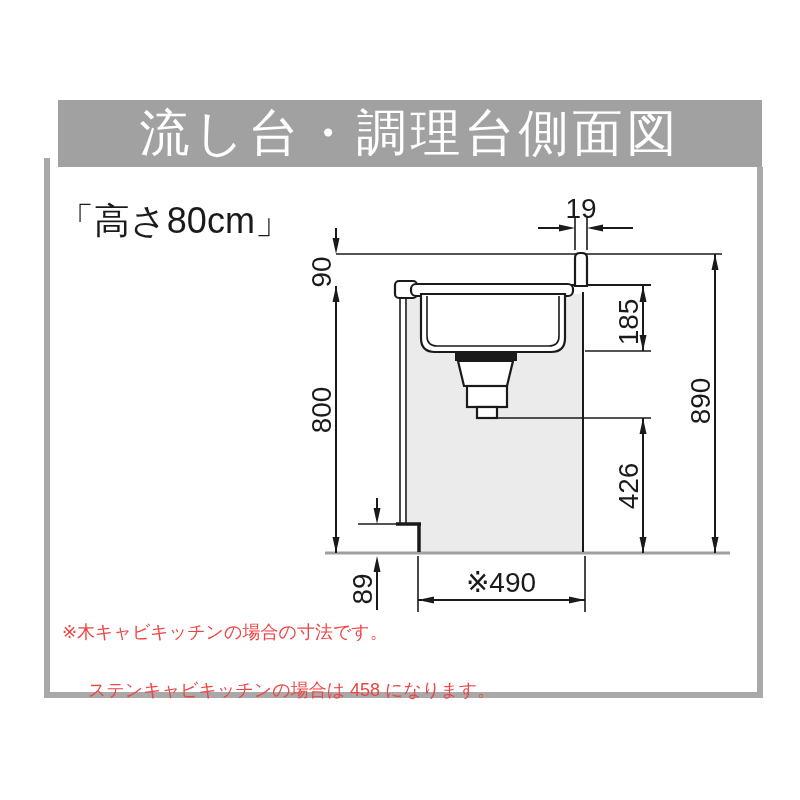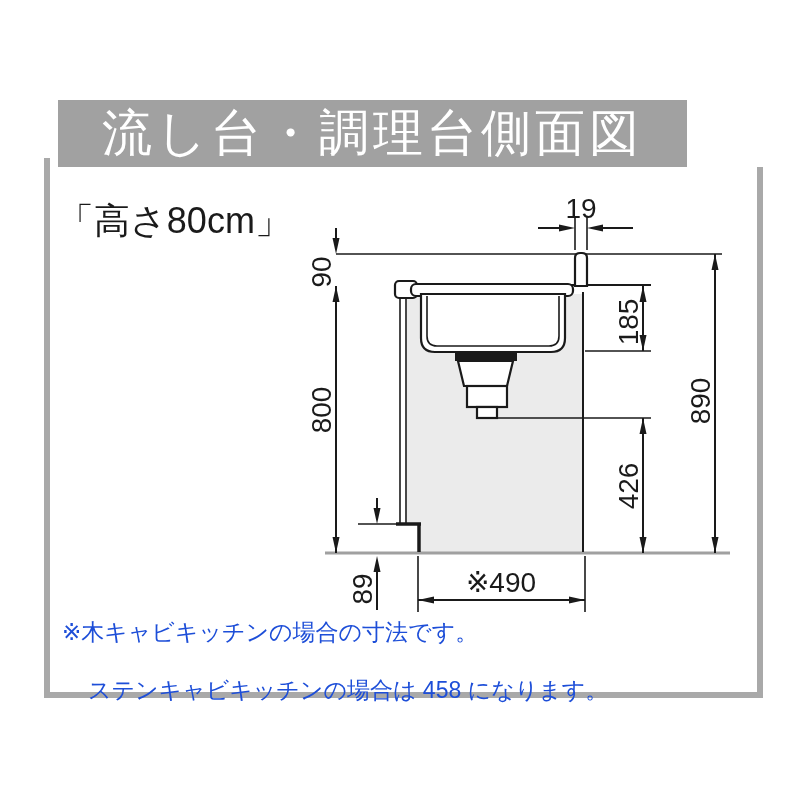--- a/index.html
+++ b/index.html
@@ -1,27 +1,27 @@
 <!DOCTYPE html>
 <html><head>
 <meta charset="utf-8">
 <style>
   html,body{margin:0;padding:0;background:#ffffff;}
   #stage{position:relative;width:800px;height:800px;background:#fff;overflow:hidden;
          font-family:"Liberation Sans","DejaVu Sans",sans-serif;color:#1a1a1a;}
   .abs{position:absolute;}
-  #title-bar{left:58px;top:100px;width:629px;height:67px;background:#a1a1a1;
+  #title-bar{left:58px;top:100px;width:704px;height:67px;background:#a1a1a1;
              display:flex;align-items:center;justify-content:center;}
   #title-bar .t{color:#ffffff;font-size:50px;letter-spacing:4px;font-weight:500;white-space:nowrap;}
   .frame{background:#a9a9a9;}
   #frame-left{left:44px;top:158px;width:6px;height:540px;}
   #frame-bottom{left:44px;top:692px;width:719px;height:6px;}
   #frame-right{left:757px;top:167px;width:6px;height:531px;}
   #subtitle{left:58px;top:192px;font-size:36px;line-height:44px;white-space:nowrap;margin-top:7px;}
-  .footnote{font-size:23px;line-height:28px;white-space:nowrap;color:#1d4ed8;}
+  .footnote{font-size:18px;line-height:28px;white-space:nowrap;color:#ef4444;}
   #footnote-1{left:62px;top:618px;}
   #footnote-2{left:88px;top:676px;}
   #diagram-svg{left:0;top:0;}
   svg .dim{font-family:"Liberation Sans","DejaVu Sans",sans-serif;font-size:28px;fill:#1a1a1a;}
   svg .ln{stroke:#1a1a1a;stroke-width:2;fill:none;}
   svg .ln-thin{stroke:#1a1a1a;stroke-width:1.6;fill:none;}
   svg .ln-thick{stroke:#1a1a1a;stroke-width:3.5;fill:none;}
   svg .ah{fill:#1a1a1a;stroke:none;}
   svg .white-part{fill:#ffffff;stroke:#1a1a1a;stroke-width:2.2;}
 </style>

